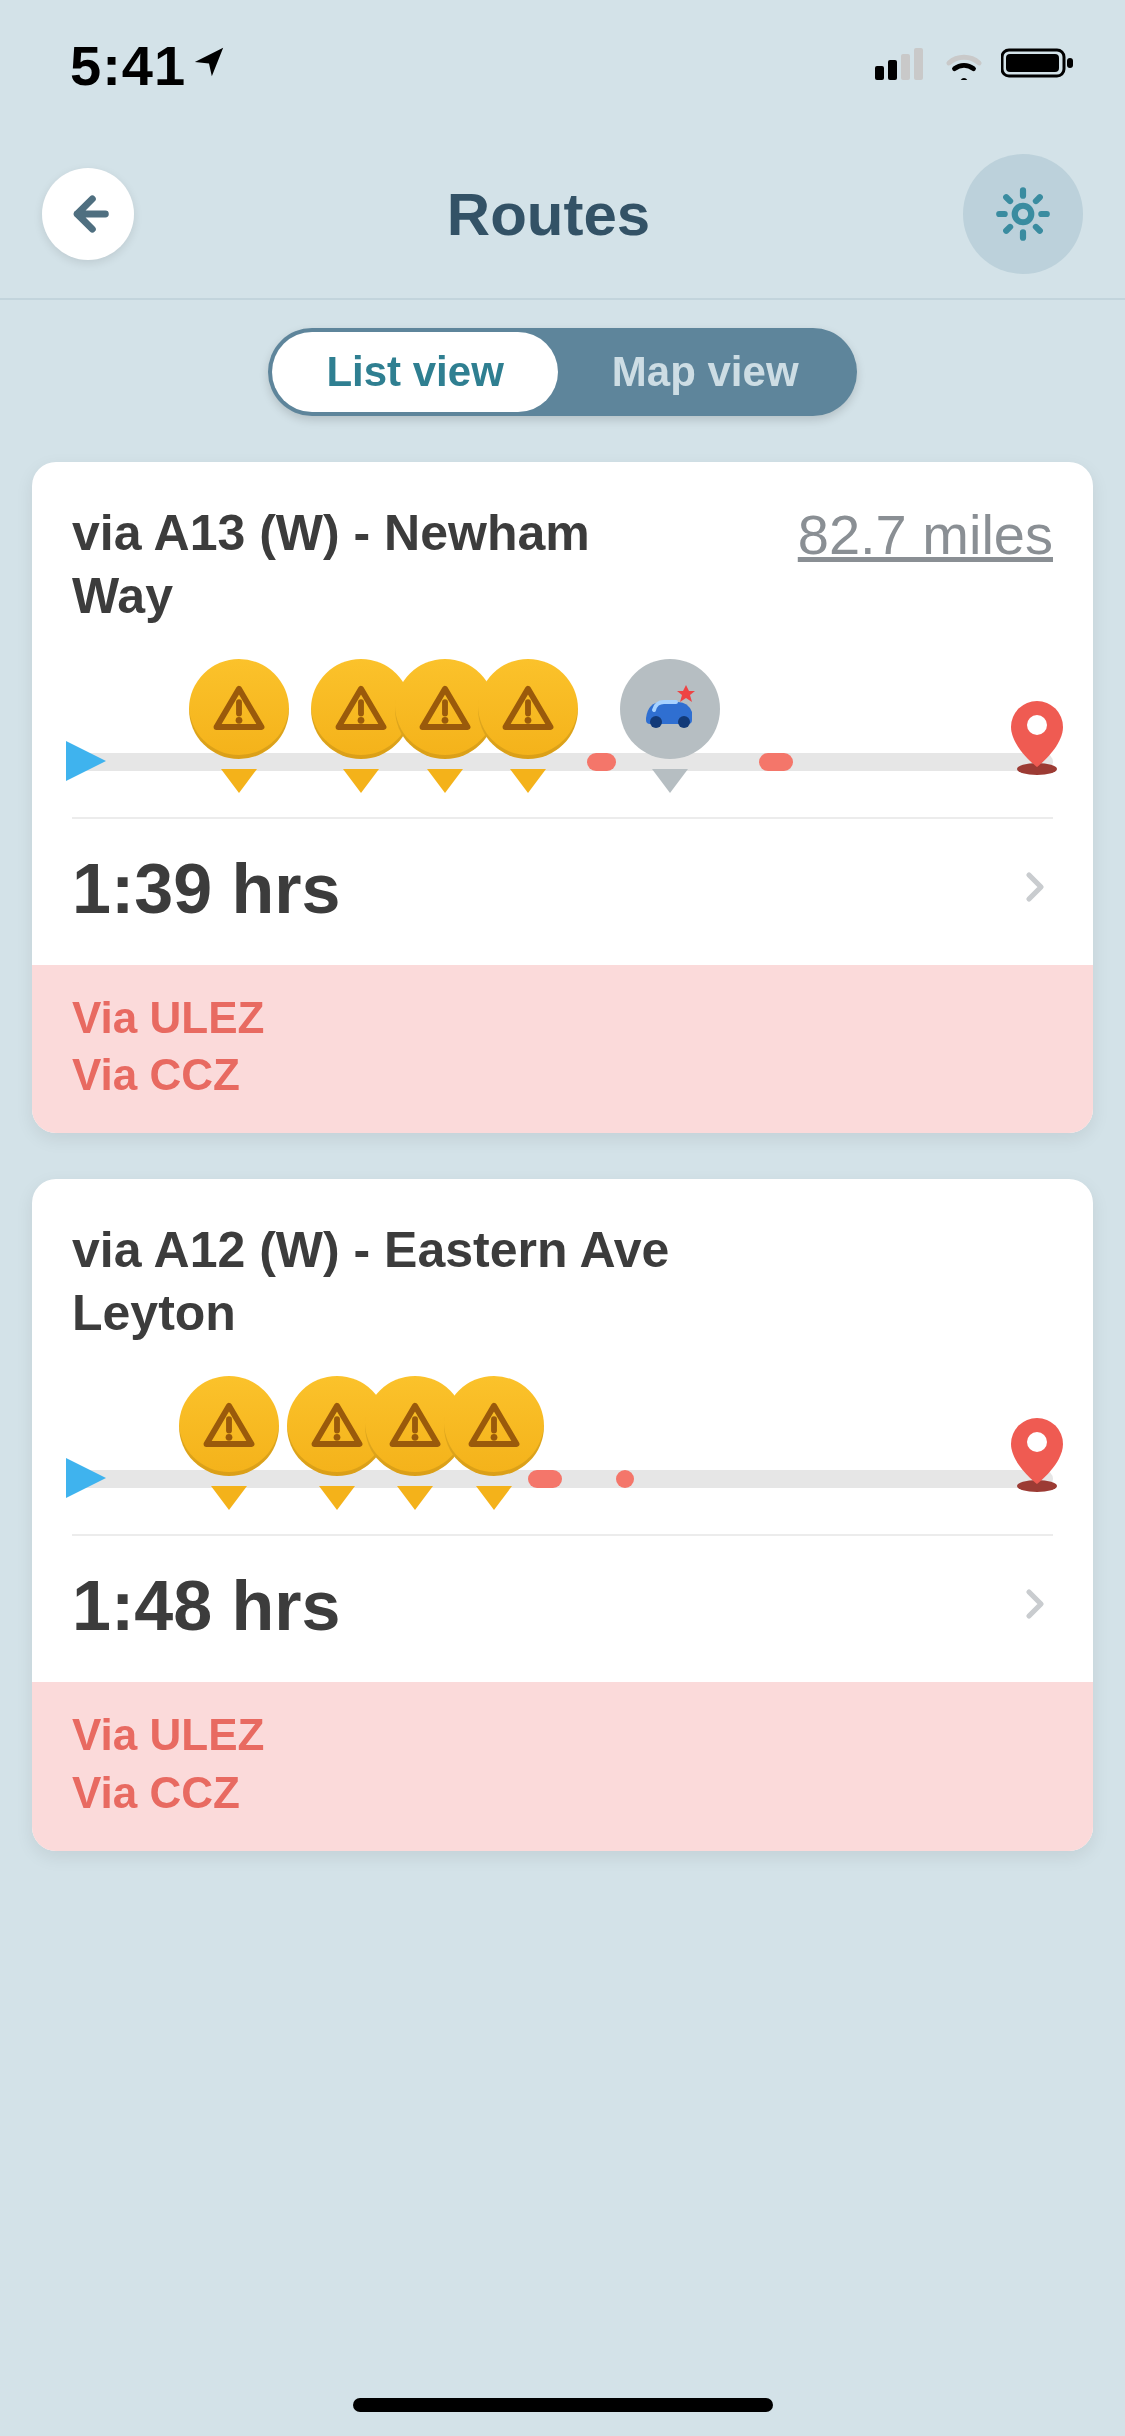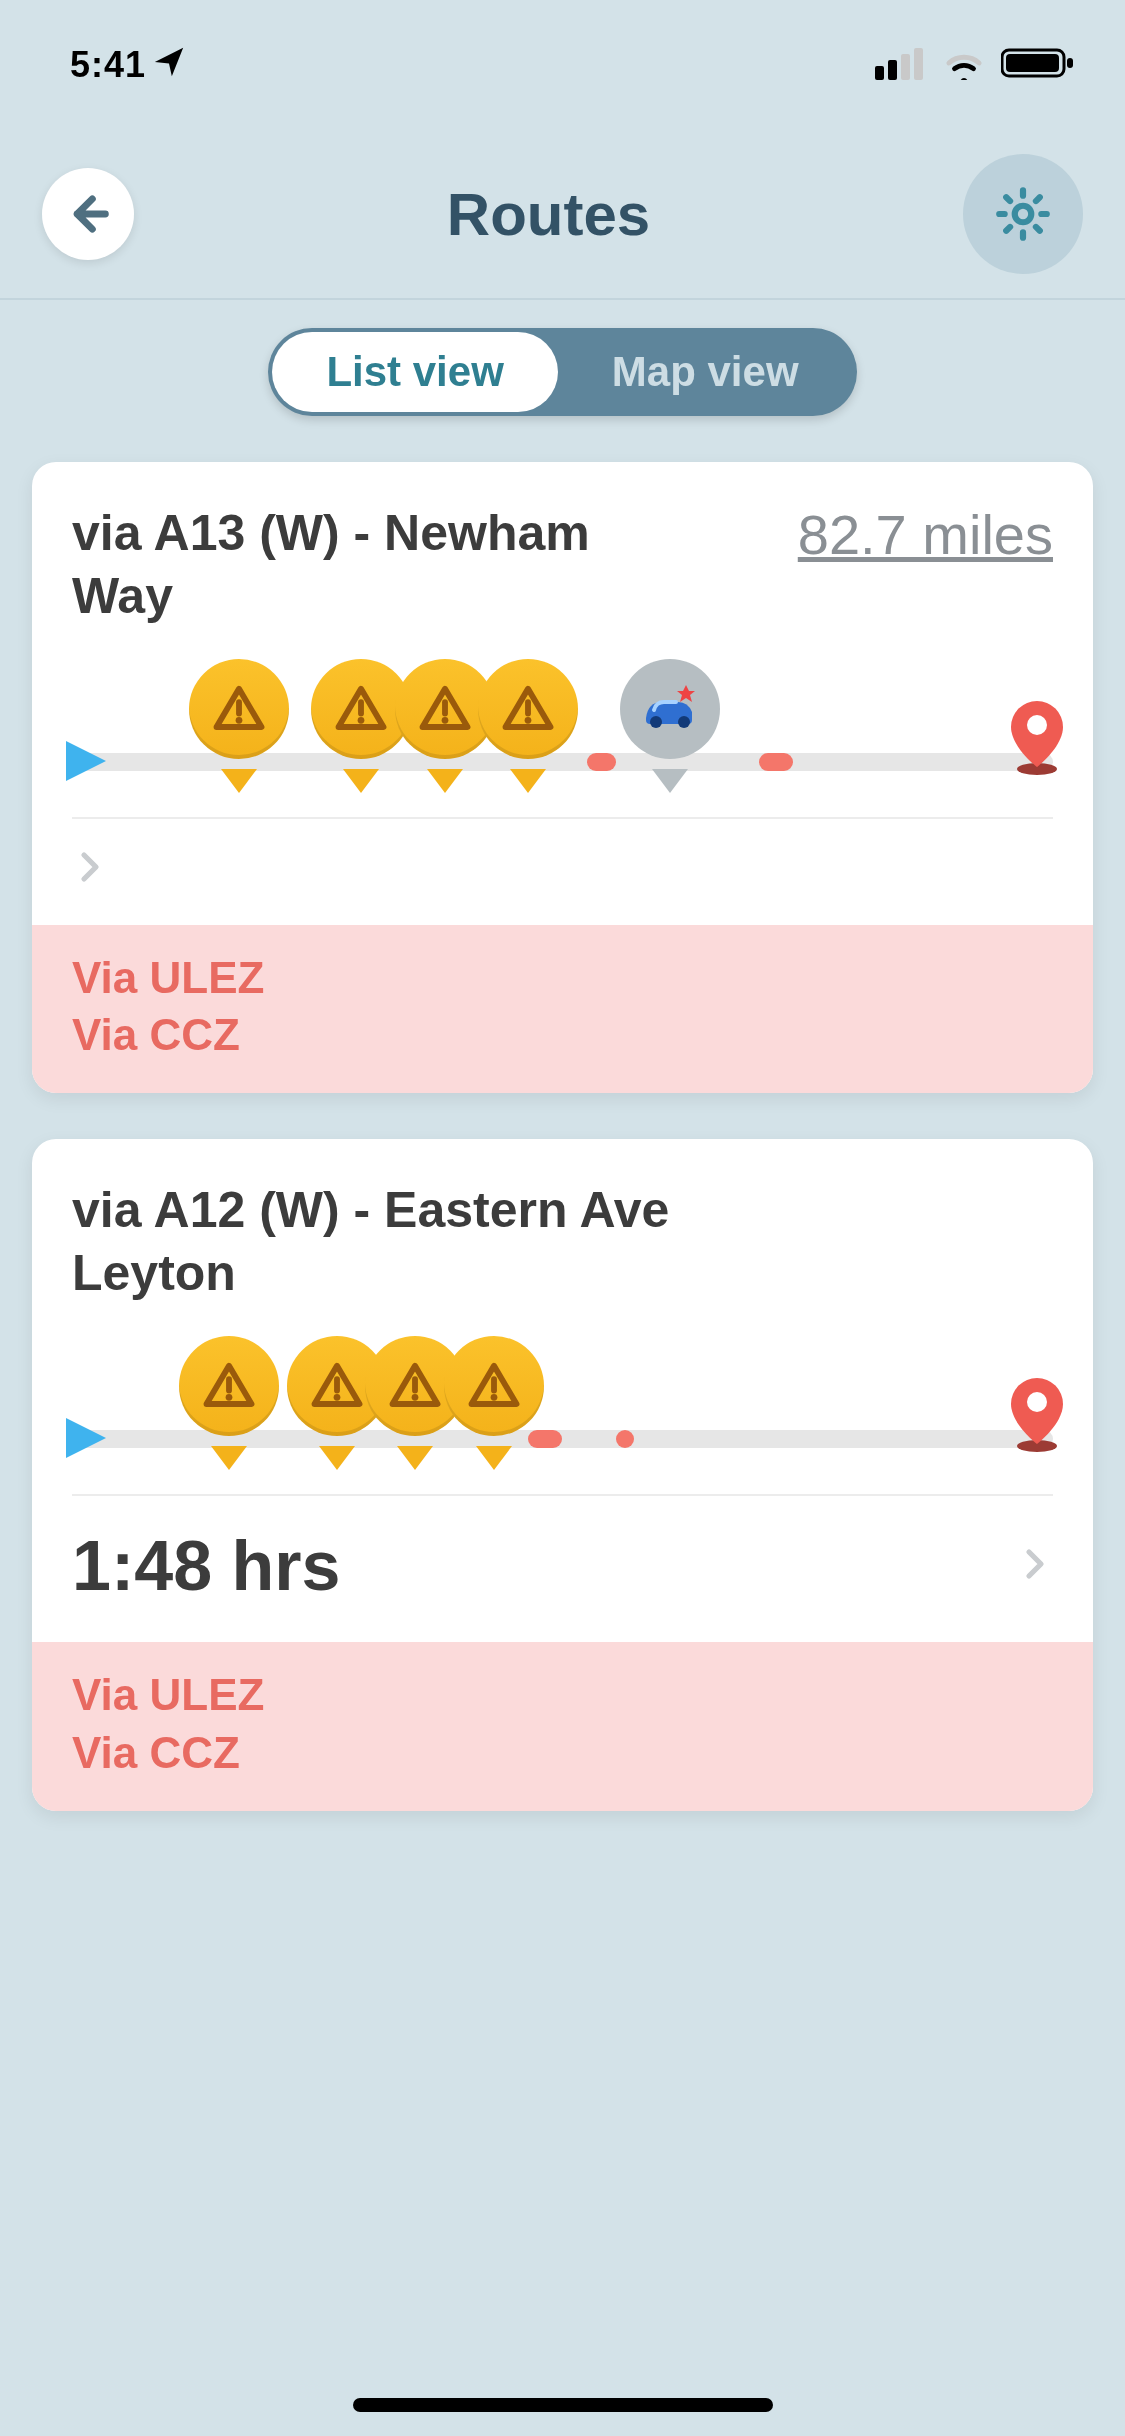--- a/index.html
+++ b/index.html
@@ -14,21 +14,21 @@
 
   
   .status-bar {
     height: 130px;
     display: flex;
     align-items: center;
     justify-content: space-between;
     padding: 0 50px 0 70px;
     font-weight: 600;
   }
-  .status-left { display: flex; align-items: center; gap: 6px; font-size: 36px; color:#000; letter-spacing:1px;}
+  .status-left { display: flex; align-items: center; gap: 6px; font-size: 56px; color:#000; letter-spacing:1px;}
   .status-right { display: flex; align-items: center; gap: 14px; }
   .loc-arrow { font-size: 40px; color:#000; }
 
   
   .nav-header {
     height: 170px;
     display: flex;
     align-items: center;
     justify-content: space-between;
     padding: 0 42px;
@@ -270,20 +270,21 @@
           <ellipse cx="30" cy="70" rx="20" ry="6" fill="#9c3b34"></ellipse>
           <path d="M30 2 a26 26 0 0 1 26 26 c0 20 -26 40 -26 40 s-26 -20 -26 -40 A26 26 0 0 1 30 2Z" fill="#ef5b52"></path>
           <circle cx="30" cy="26" r="10" fill="#fff"></circle>
         </svg>
       </div>
     </div>
 
     <div class="card-divider"></div>
 
     <div class="card-time-row">
+      <div class="route-time">1:39 hrs</div>
       <span>
         <svg width="36" height="36" viewBox="0 0 24 24">
             <path d="M8 4l8 8-8 8" stroke="#c9cccf" stroke-width="3.5" fill="none" stroke-linecap="round" stroke-linejoin="round"></path>
           </svg>
       </span>
     </div>
 
     <div class="warn-banner">
       <div class="warn-line">Via ULEZ</div>
       <div class="warn-line">Via CCZ</div>

